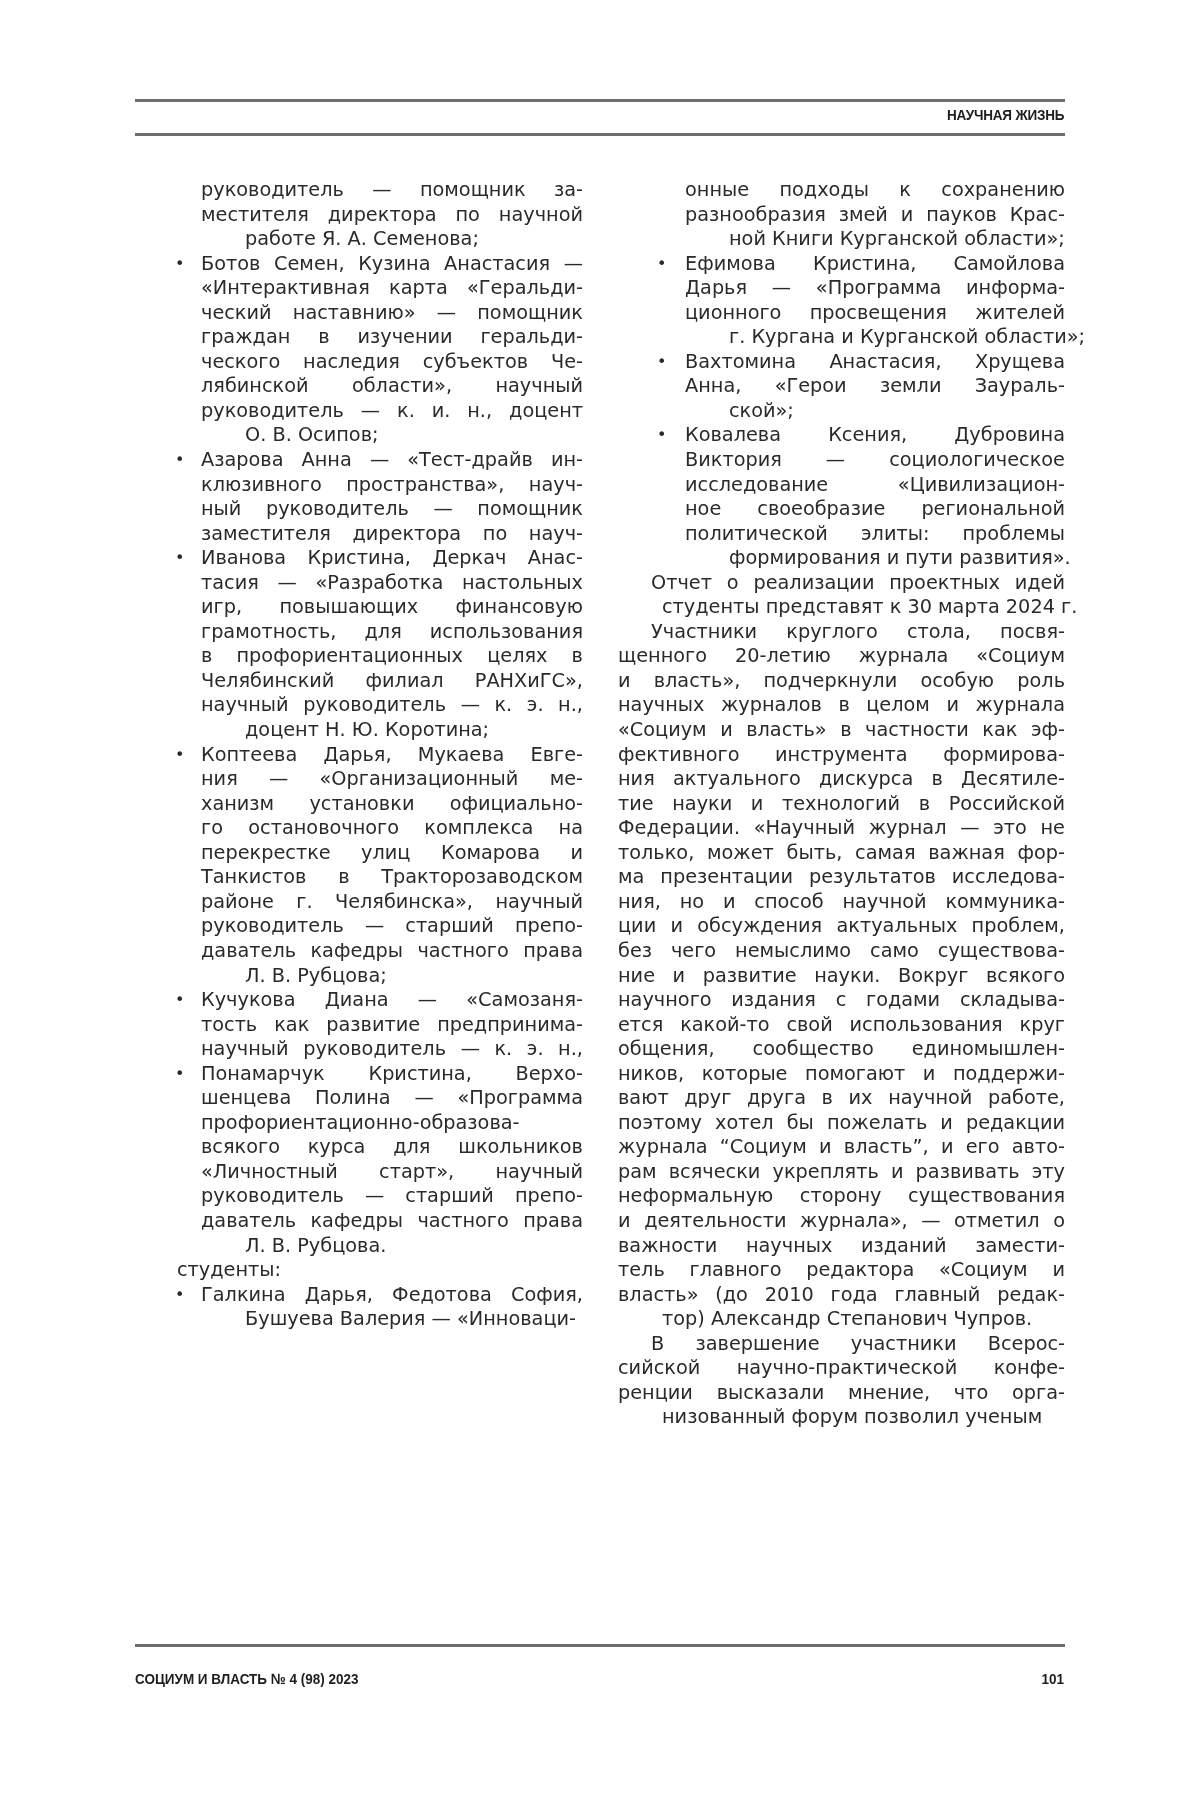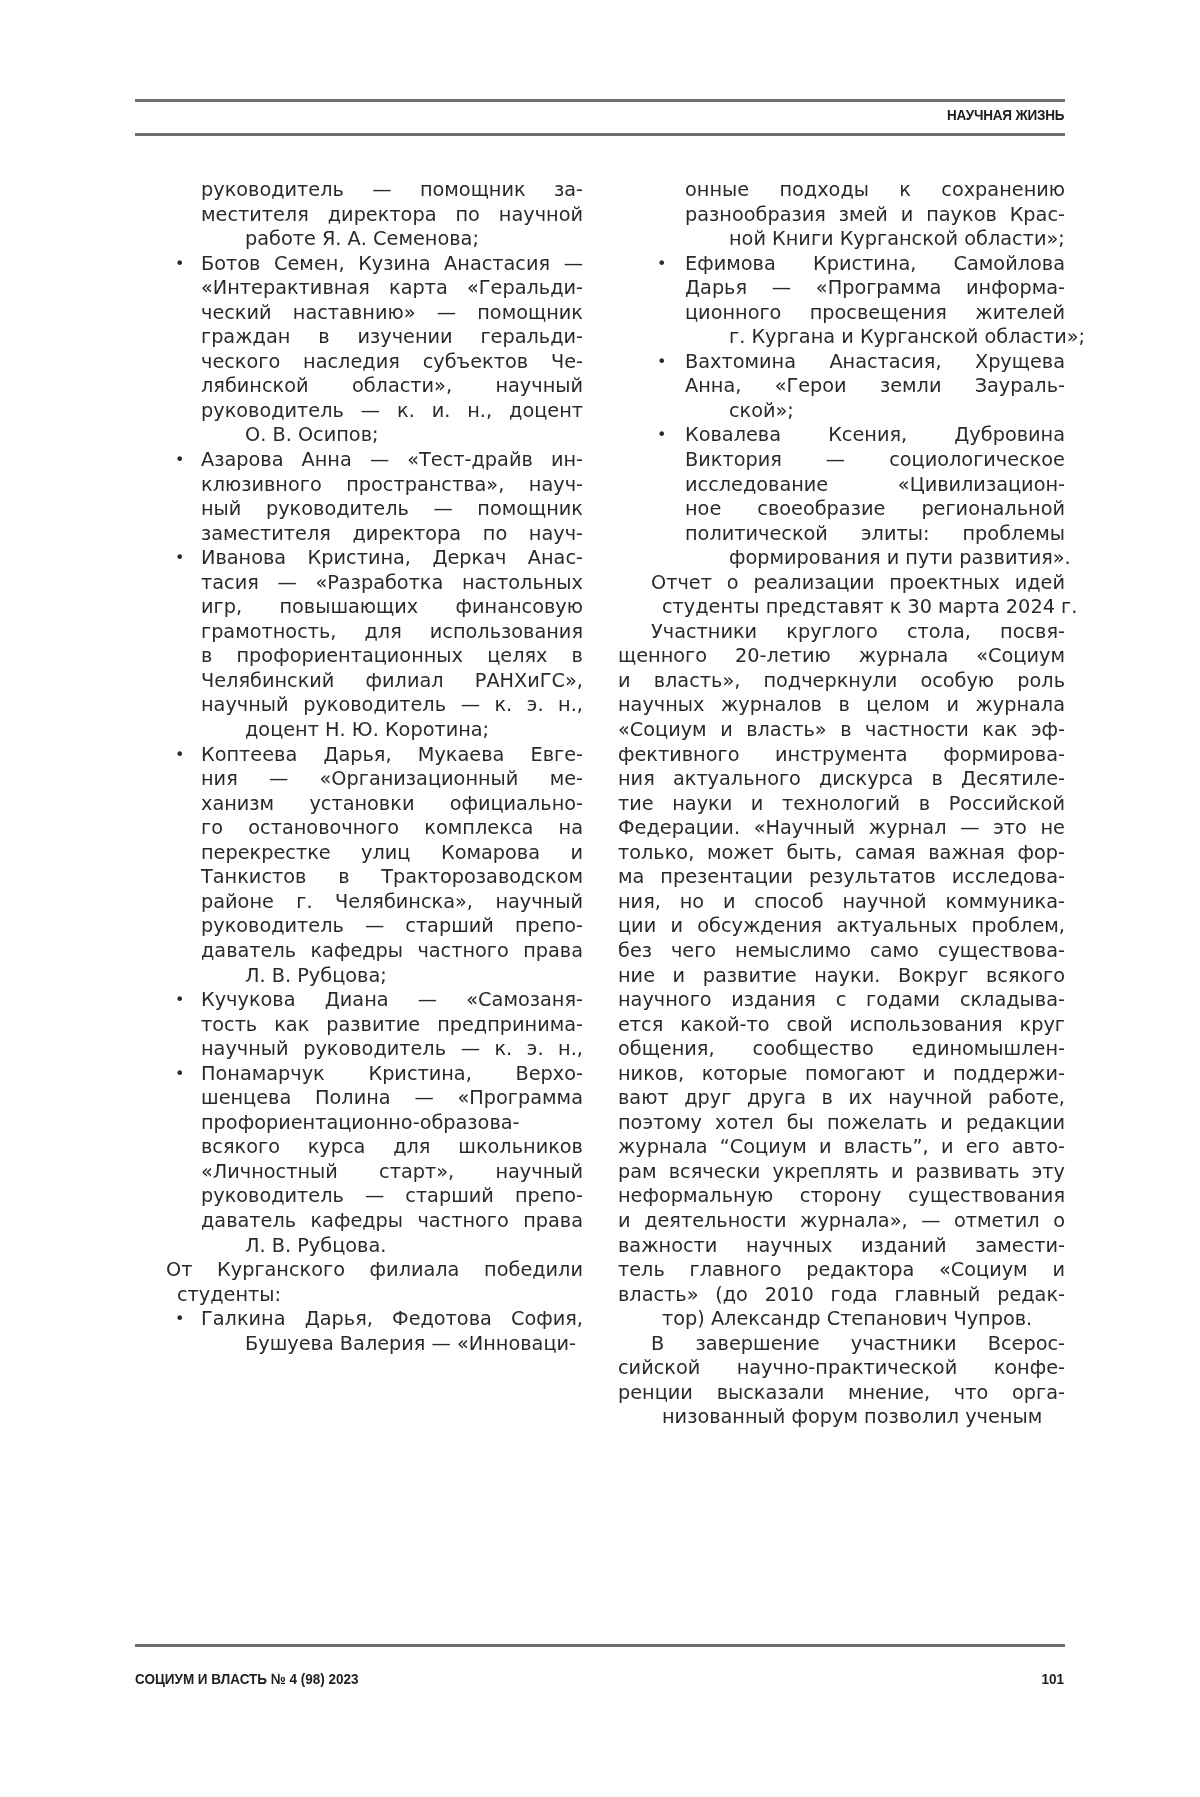--- a/index.html
+++ b/index.html
@@ -302,26 +302,20 @@
         <span class="w">даватель</span>
         <span class="w">кафедры</span>
         <span class="w">частного</span>
         <span class="w">права</span>
       </div>
       <div class="line item-line last">
         <span class="w">Л. В. Рубцова.</span>
       </div>
     </div>
     <div class="bullet-holder">
-      <div class="line para-first">
-        <span class="w">От</span>
-        <span class="w">Курганского</span>
-        <span class="w">филиала</span>
-        <span class="w">победили</span>
-      </div>
       <div class="line para-line last">
         <span class="w">студенты:</span>
       </div>
     </div>
     <div class="bullet-holder">
       <span class="bullet">•</span>
       <div class="line item-line">
         <span class="w">Галкина</span>
         <span class="w">Дарья,</span>
         <span class="w">Федотова</span>

